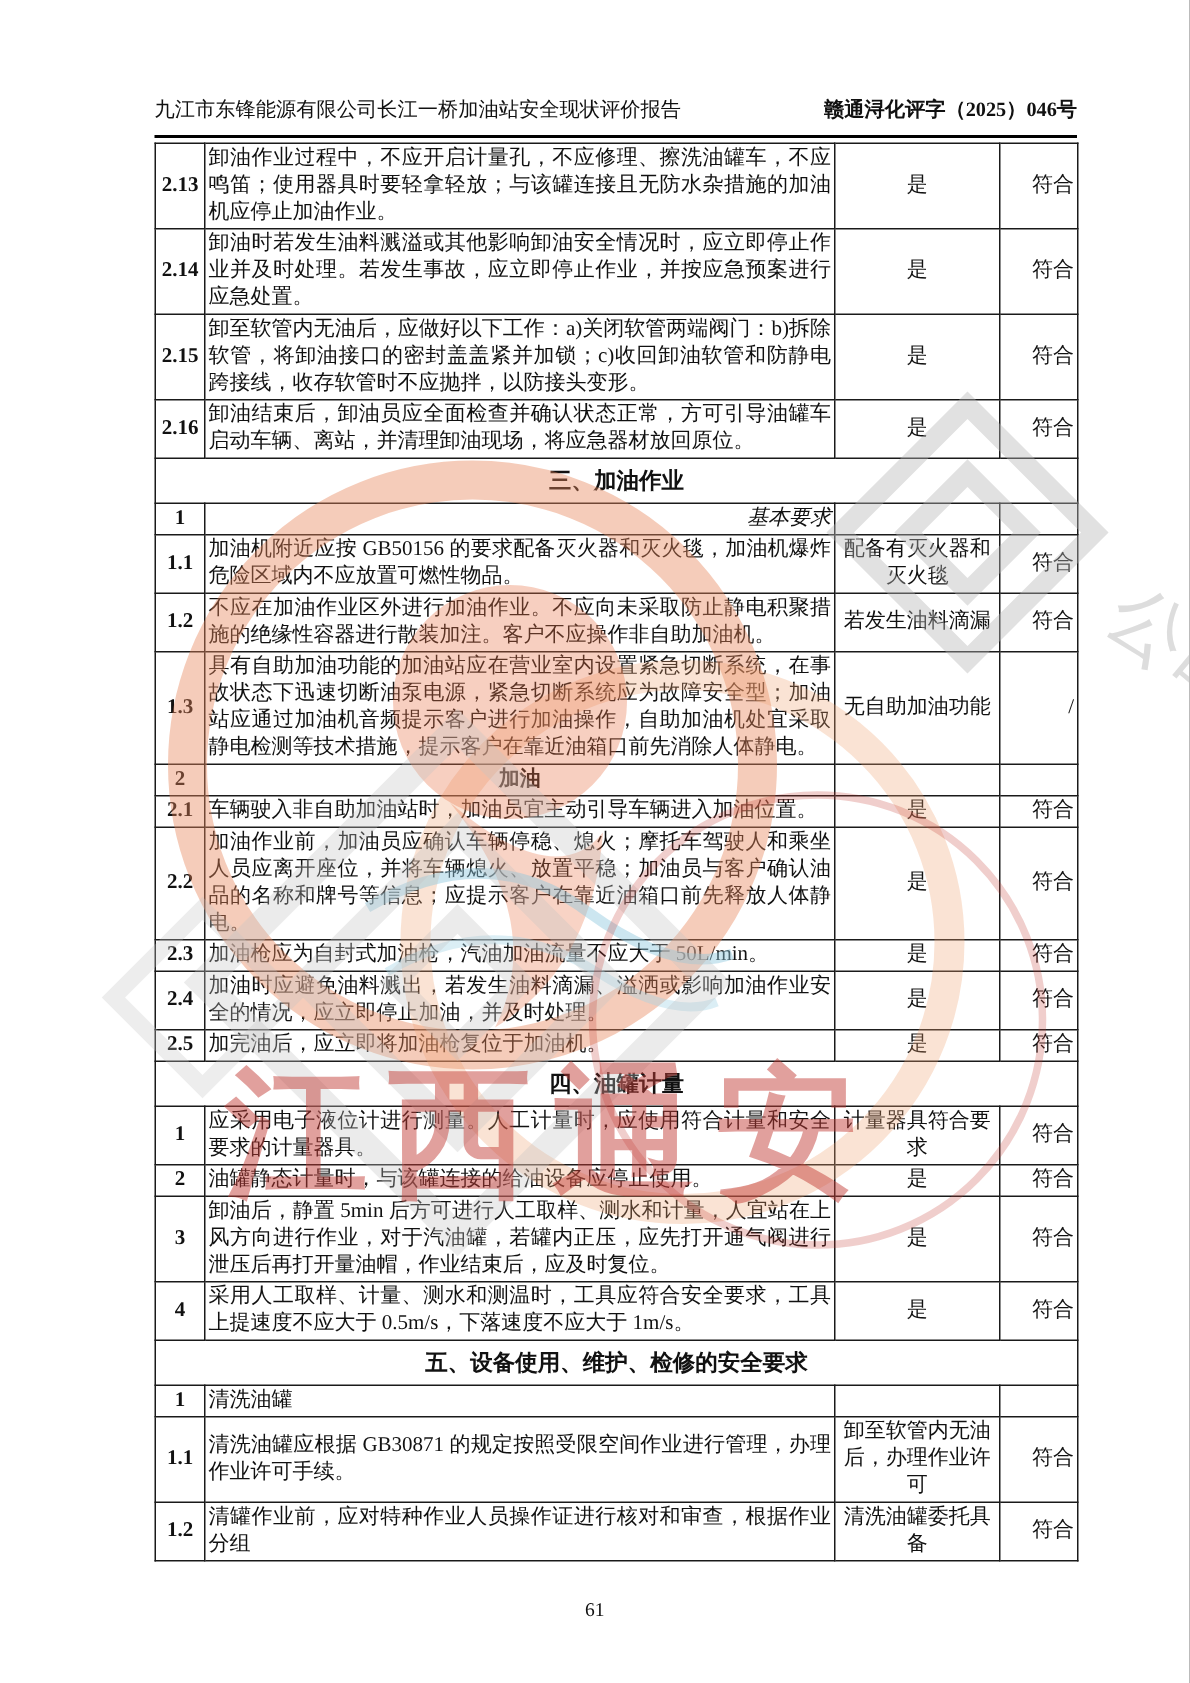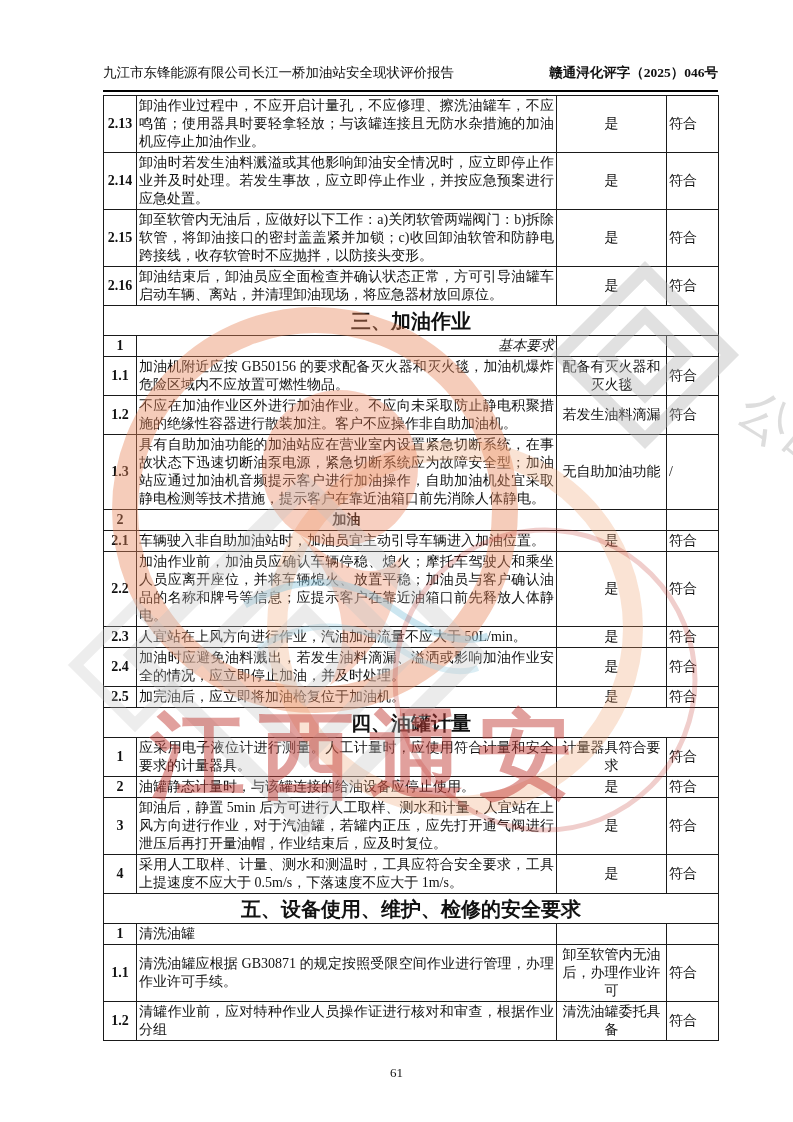--- a/index.html
+++ b/index.html
@@ -20,23 +20,23 @@
   .tbl-wrap { position:absolute; left:103px; top:95px; z-index:1; }
   table.checklist { border-collapse:collapse; table-layout:fixed; width:615px; background:transparent; }
   table.checklist td {
     border:1px solid #1a1a1a; vertical-align:middle;
     font-size:14px; line-height:18px; padding:1px 2px;
     word-break:break-all;
   }
   td.c-no   { text-align:center; font-weight:bold; font-size:13.5px; }
   td.c-text { text-align:justify; }
   td.c-stat { text-align:center; }
-  td.c-res  { text-align:left;margin-left:48px; }
+  td.c-res  { text-align:right;margin-left:48px; }
   tr.sec td {
-    text-align:center; font-weight:bold; font-size:20px;
+    text-align:center; font-weight:bold; font-size:15px;
     height:25px; padding:2px;
   }
   
   .page-num {
     position:absolute; left:0; right:0; top:1065px;
     text-align:center; font-size:13px; z-index:1;
   }
   
   .wm { position:absolute; inset:0; z-index:2; pointer-events:none; }
 </style>
@@ -168,21 +168,21 @@
 
     <tr>
       <td class="c-no">2.2</td>
       <td class="c-text">加油作业前，加油员应确认车辆停稳、熄火；摩托车驾驶人和乘坐人员应离开座位，并将车辆熄火、放置平稳；加油员与客户确认油品的名称和牌号等信息；应提示客户在靠近油箱口前先释放人体静电。</td>
       <td class="c-stat">是</td>
       <td class="c-res">符合</td>
     </tr>
 
     <tr>
       <td class="c-no">2.3</td>
-      <td class="c-text">人宜站在上风方向进行作业，汽油加油流量不应大于 50L/min。</td>
+      <td class="c-text">加油枪应为自封式加油枪，汽油加油流量不应大于 50L/min。</td>
       <td class="c-stat">是</td>
       <td class="c-res">符合</td>
     </tr>
 
     <tr>
       <td class="c-no">2.4</td>
       <td class="c-text">加油时应避免油料溅出，若发生油料滴漏、溢洒或影响加油作业安全的情况，应立即停止加油，并及时处理。</td>
       <td class="c-stat">是</td>
       <td class="c-res">符合</td>
     </tr>

